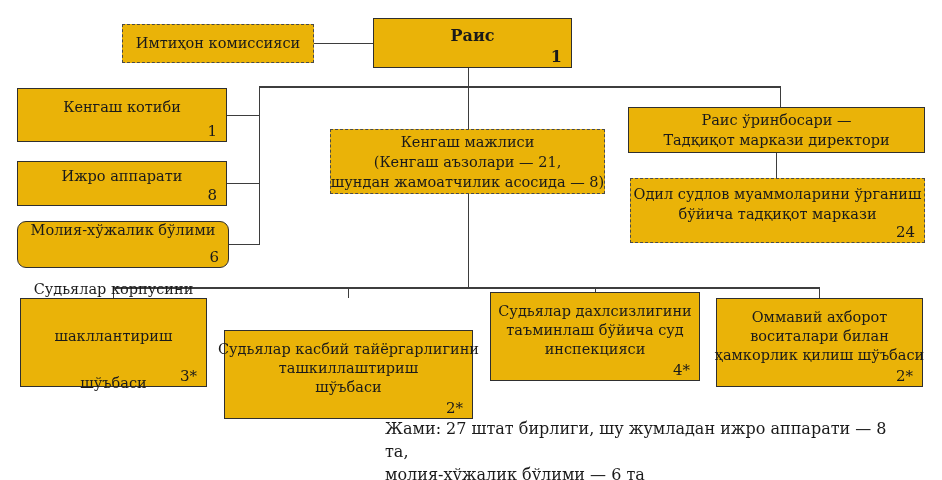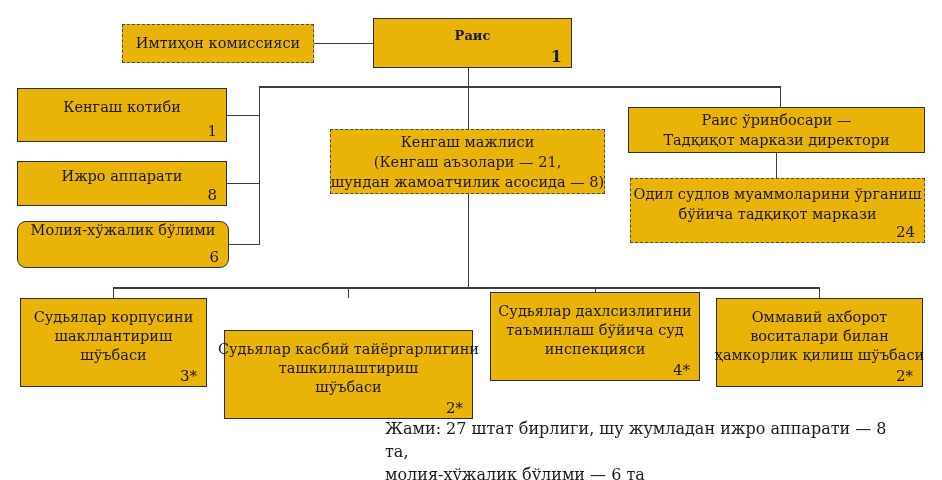--- a/index.html
+++ b/index.html
@@ -71,21 +71,21 @@
   <div class="line" style="left:113px; top:287px; width:1px; height:11px;"></div>
   <div class="line" style="left:348px; top:287px; width:1px; height:11px;"></div>
   <div class="line" style="left:595px; top:287px; width:1px; height:11px;"></div>
   <div class="line" style="left:819px; top:287px; width:1px; height:11px;"></div>
 
   <div class="box dashed" style="left:122px; top:24px; width:192px; height:39px;">
     <div class="ln">Имтиҳон комиссияси</div>
   </div>
 
   <div class="box" style="left:373px; top:18px; width:199px; height:50px; padding-bottom:16px;">
-    <div class="ln bold" style="font-size:13px;">Раис</div>
+    <div class="ln bold" style="font-size:16px;">Раис</div>
     <div class="num bold" style="font-size:16px;">1</div>
   </div>
 
   <div class="box" style="left:17px; top:88px; width:210px; height:54px; padding-bottom:16px;">
     <div class="ln">Кенгаш котиби</div>
     <div class="num">1</div>
   </div>
   <div class="box" style="left:17px; top:161px; width:210px; height:45px; padding-bottom:14px;">
     <div class="ln">Ижро аппарати</div>
     <div class="num">8</div>
@@ -105,21 +105,21 @@
     <div class="ln">Раис ўринбосари —</div>
     <div class="ln">Тадқиқот маркази директори</div>
   </div>
 
   <div class="box dashed" style="left:630px; top:178px; width:295px; height:65px; padding-bottom:14px; line-height:20px;">
     <div class="ln">Одил судлов муаммоларини ўрганиш</div>
     <div class="ln">бўйича тадқиқот маркази</div>
     <div class="num">24</div>
   </div>
 
-  <div class="box" style="left:20px; top:298px; width:187px; height:89px; padding-bottom:12px;">
+  <div class="box" style="left:20px; top:298px; width:187px; height:89px; padding-bottom:12px;gap:28px;">
     <div class="ln">Судьялар корпусини</div>
     <div class="ln">шакллантириш</div>
     <div class="ln">шўъбаси</div>
     <div class="num">3*</div>
   </div>
   <div class="box" style="left:224px; top:298px; width:249px; height:89px; padding-bottom:12px;margin-top:32px;">
     <div class="ln">Судьялар касбий тайёргарлигини</div>
     <div class="ln">ташкиллаштириш</div>
     <div class="ln">шўъбаси</div>
     <div class="num">2*</div>

